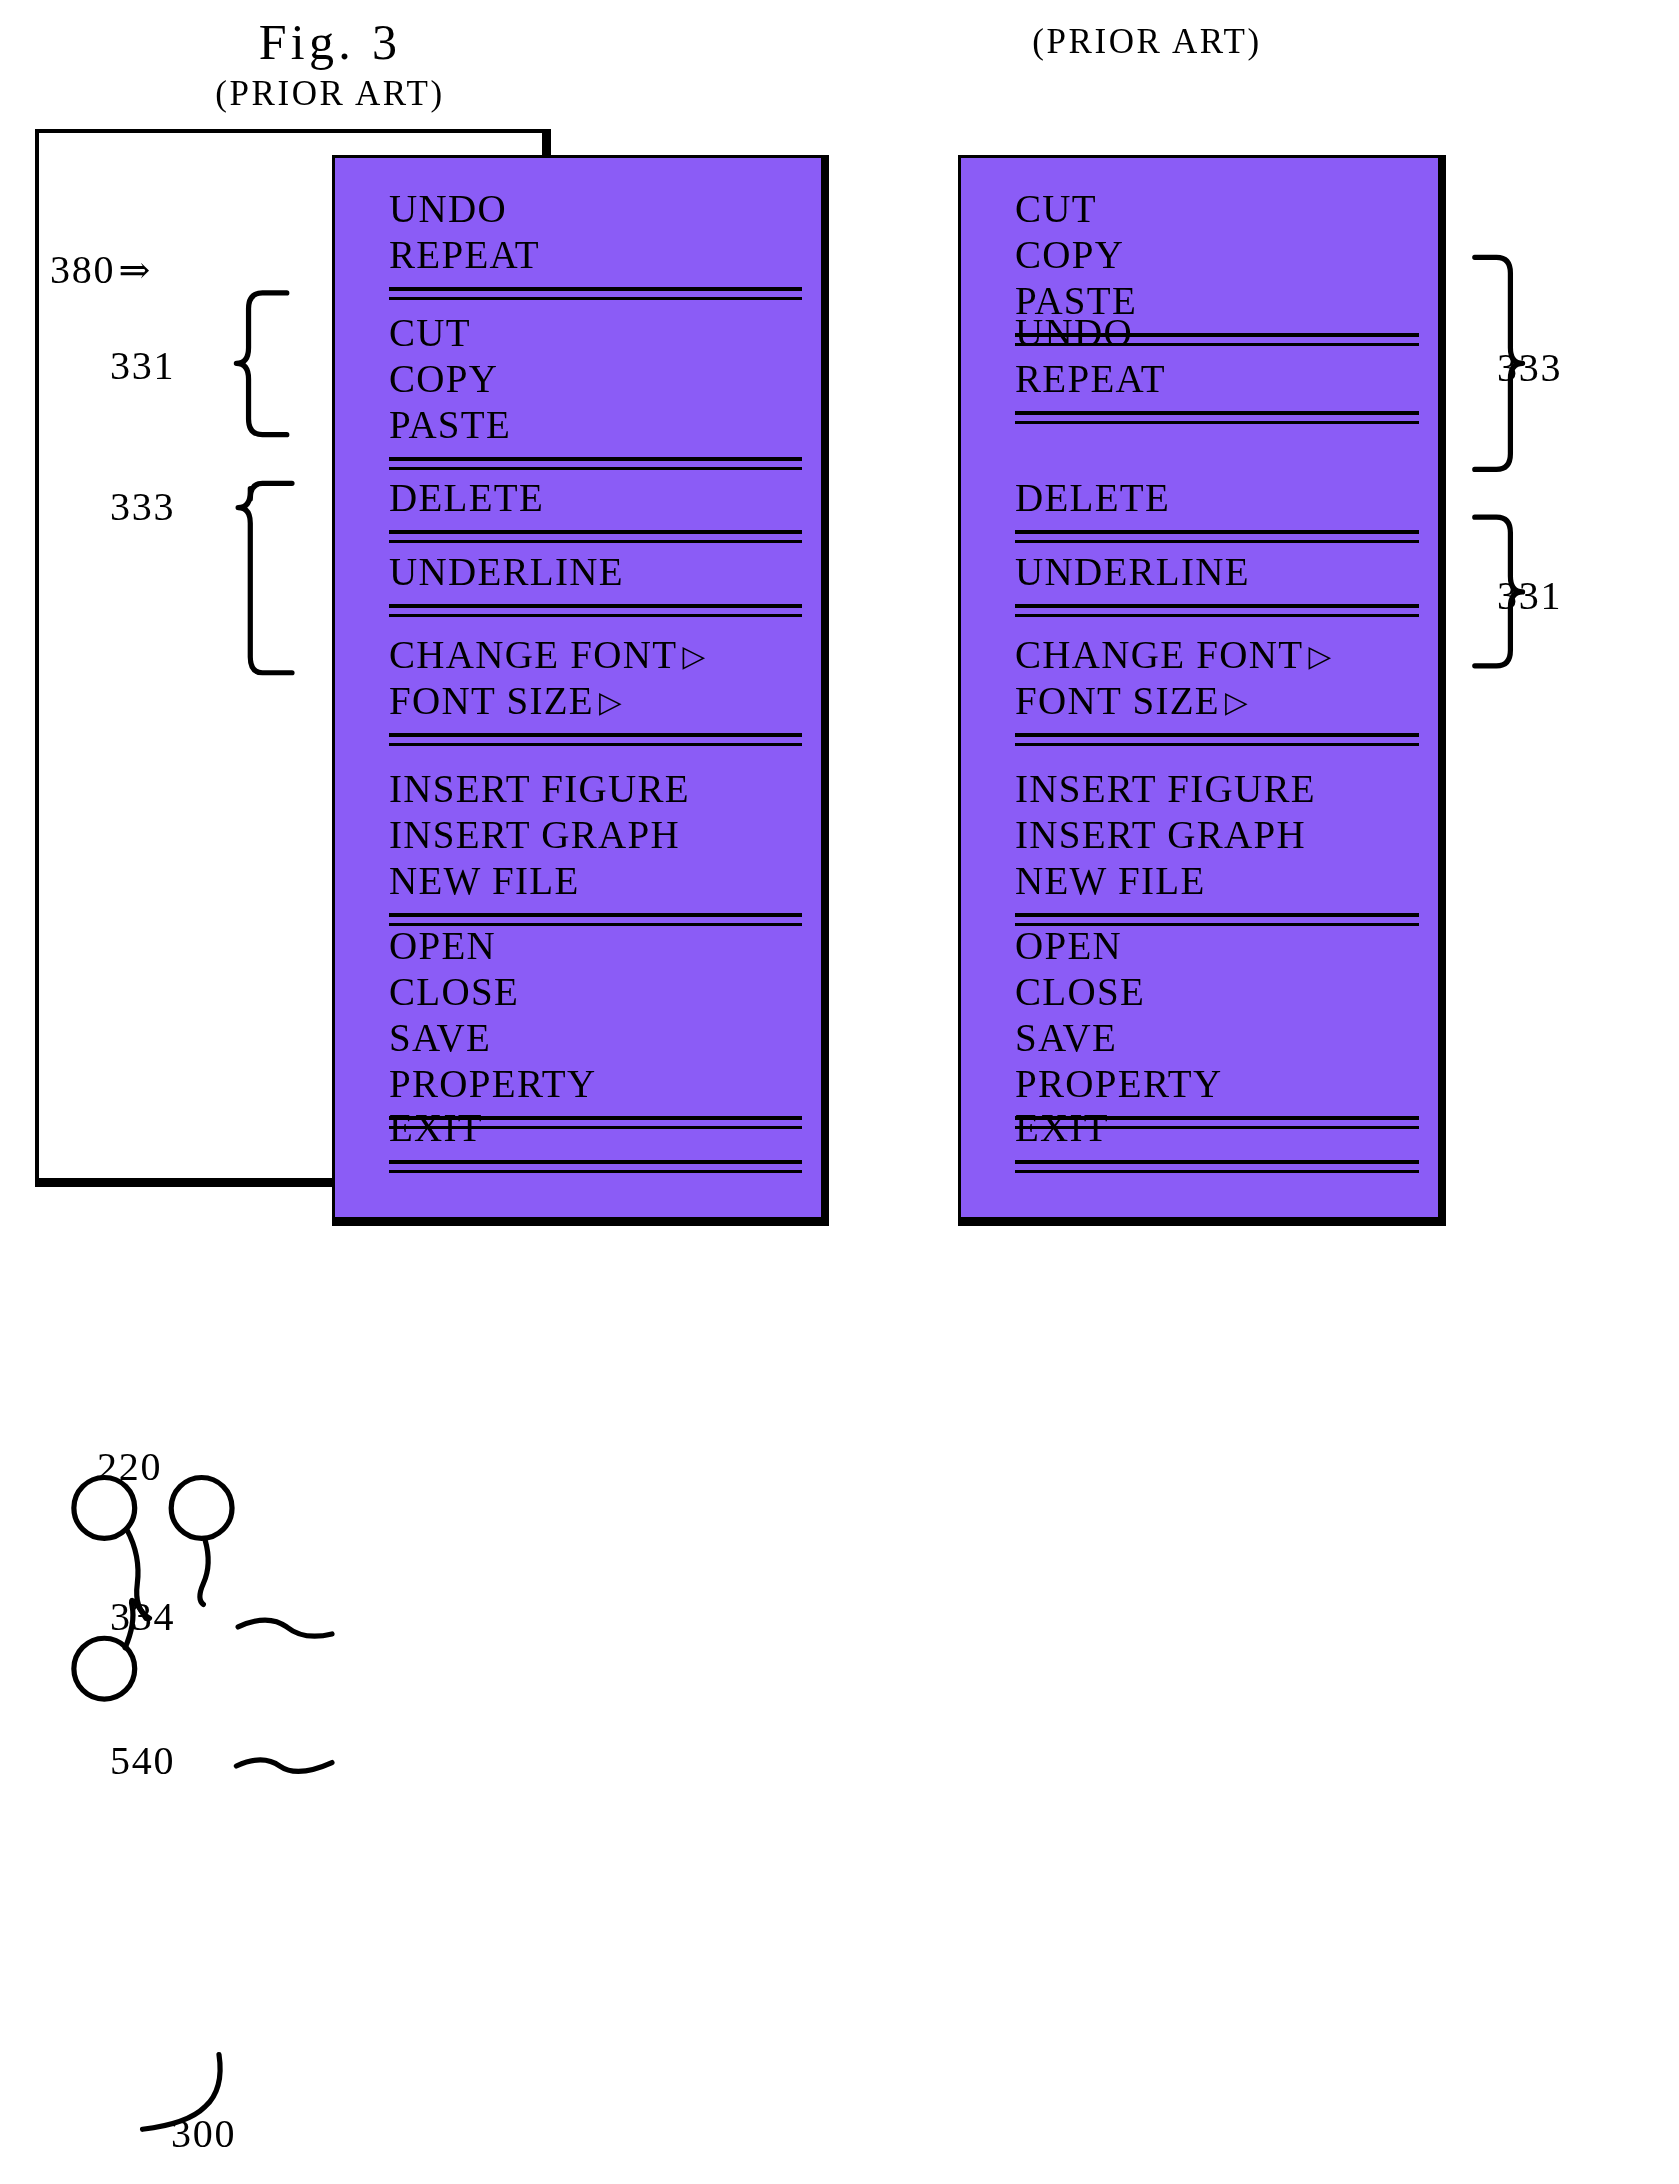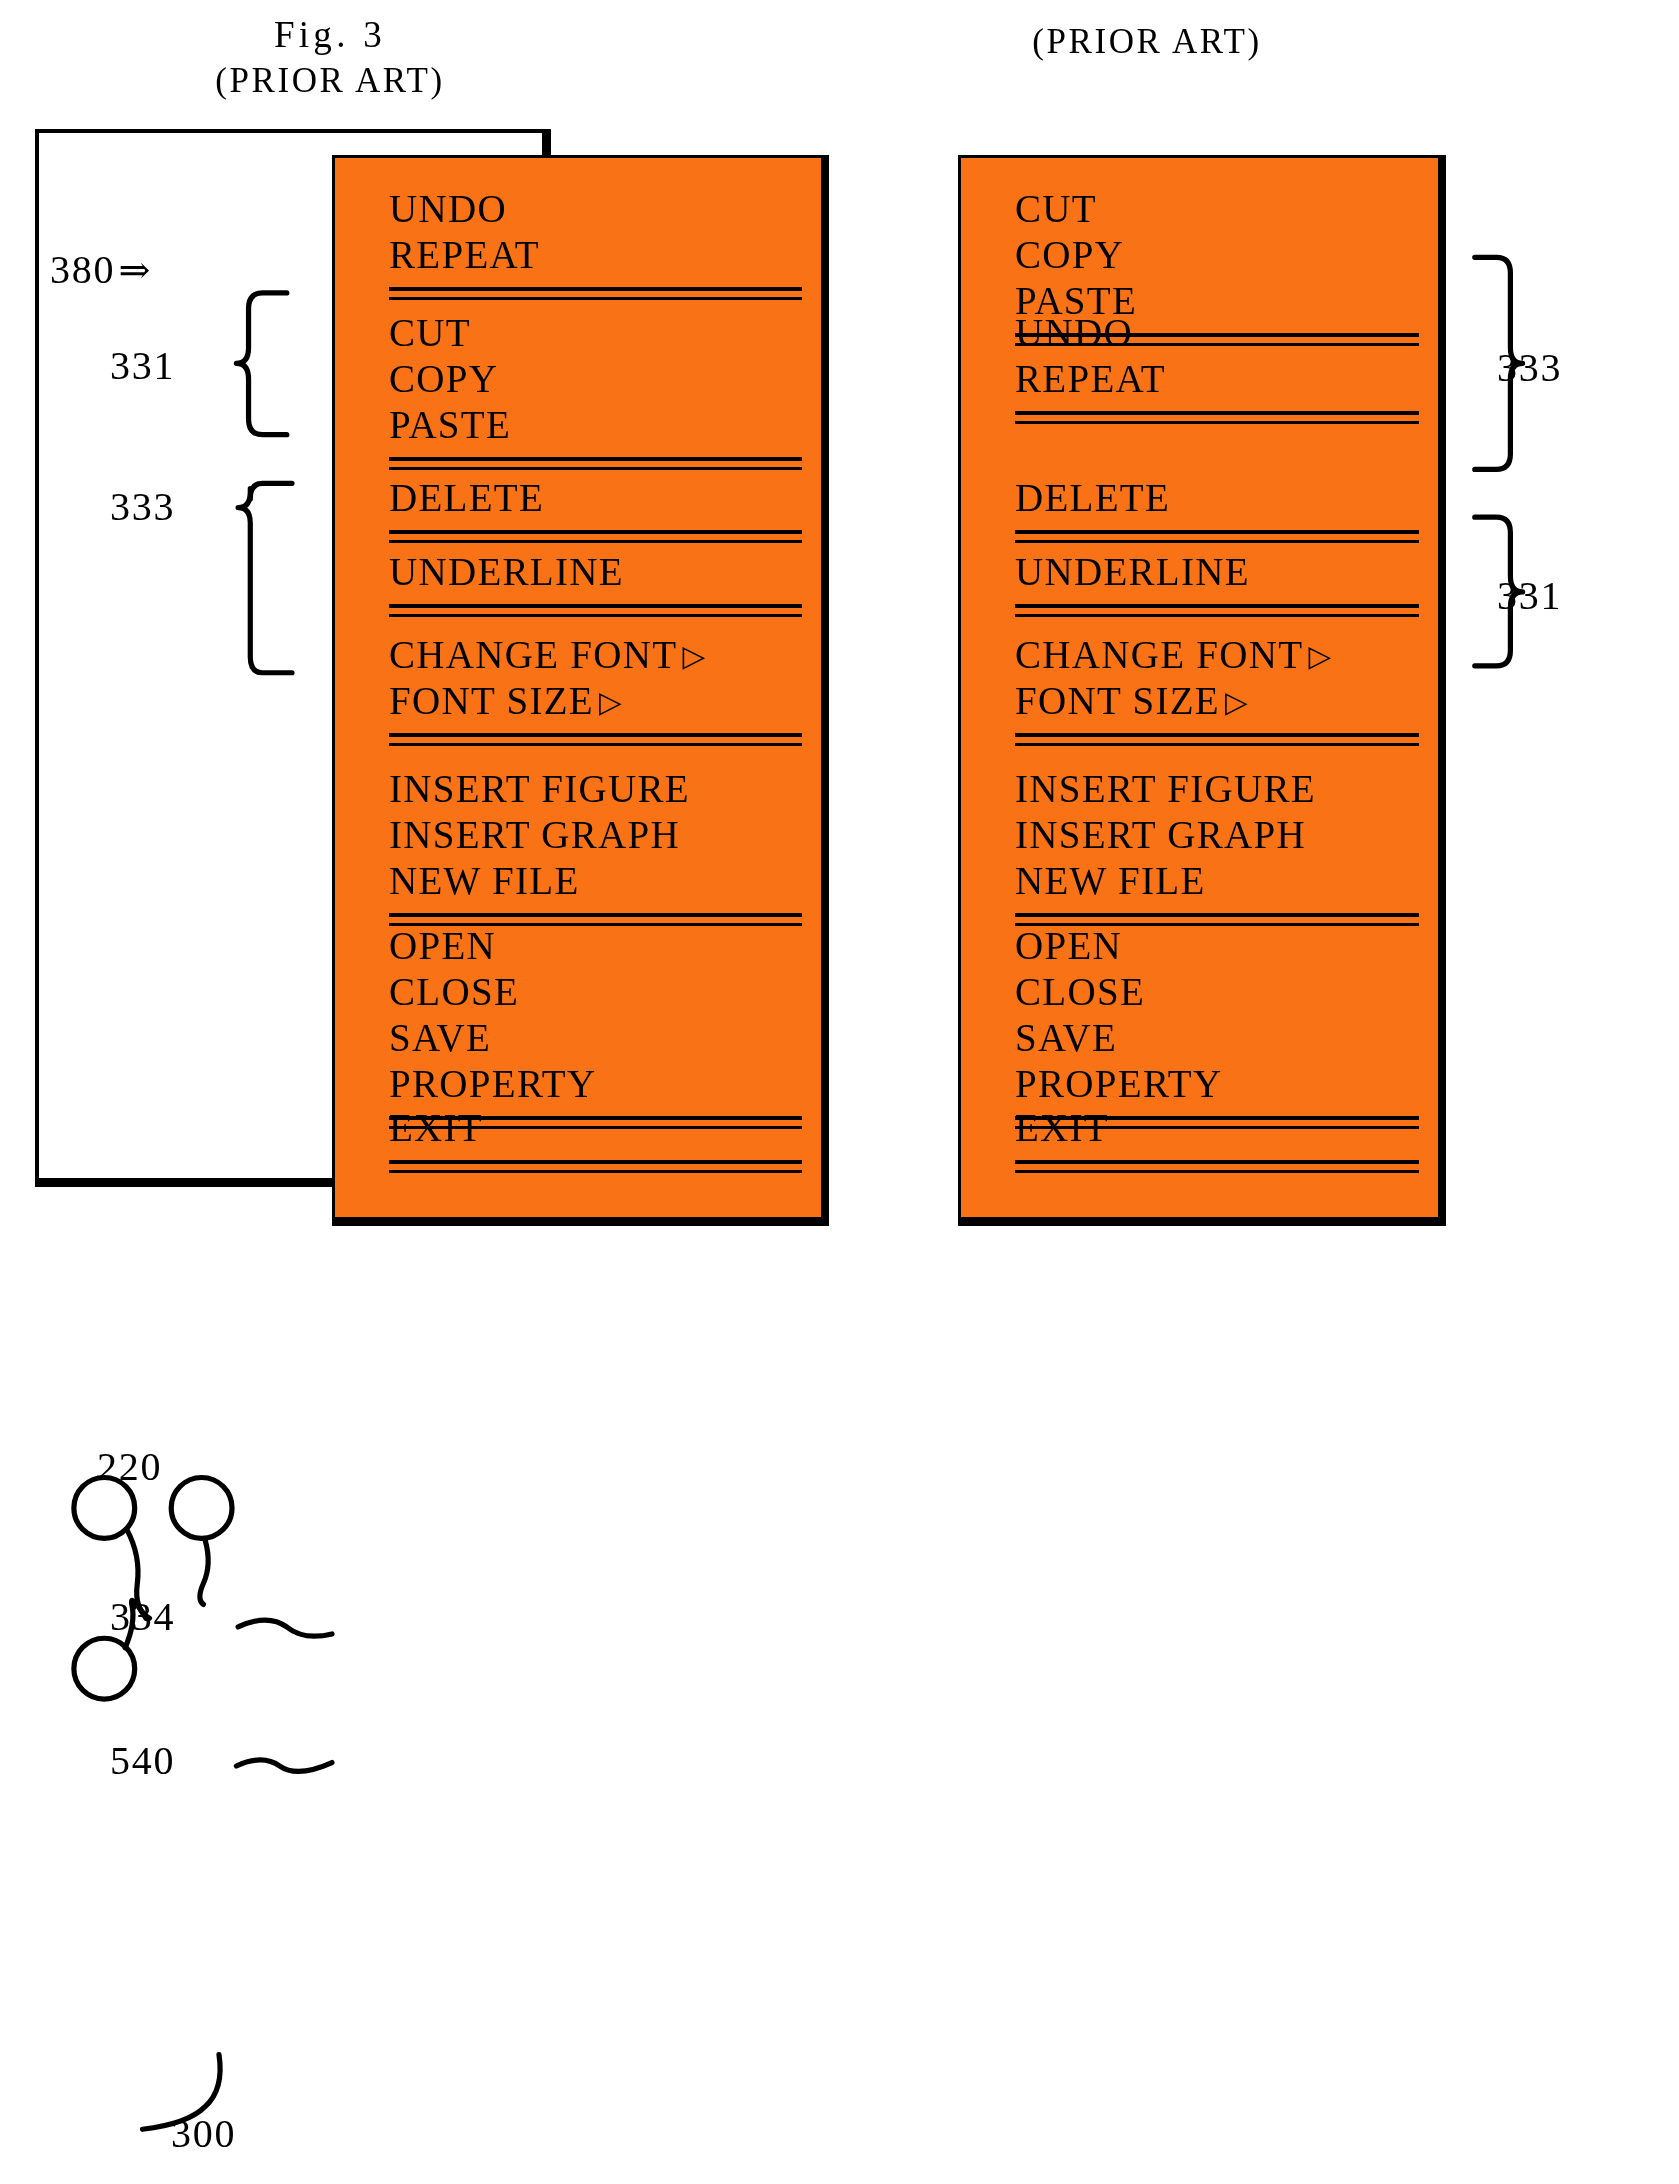--- a/index.html
+++ b/index.html
@@ -25,21 +25,21 @@
   }
 
   
   .fig-caption {
     position: absolute;
     text-align: center;
     color: #000;
   }
   .fig-caption .fig-title {
     display: block;
-    font-size: 37px;
+    font-size: 50px;
     letter-spacing: 4.3px;
     line-height: 1.05;
     white-space: nowrap;
   }
   .fig-caption .fig-sub {
     display: block;
     font-size: 35px;
     letter-spacing: 2.6px;
     line-height: 1.2;
     margin-top: 5.2px;
@@ -70,21 +70,21 @@
     border-bottom: 5.2px solid #000;
     box-sizing: border-box;
     pointer-events: none;
   }
 
   
   .menu-panel {
     position: absolute;
     border: 3.5px solid #000;
     box-sizing: border-box;
-    background: #f97316;
+    background: #8b5cf6;
     padding: 1px;
   }
   .menu-panel::after {
     content: "";
     position: absolute;
     left: 0; top: 0;
     width: 100%; height: 100%;
     border-right: 5.2px solid #000;
     border-bottom: 6px solid #000;
     box-sizing: border-box;

